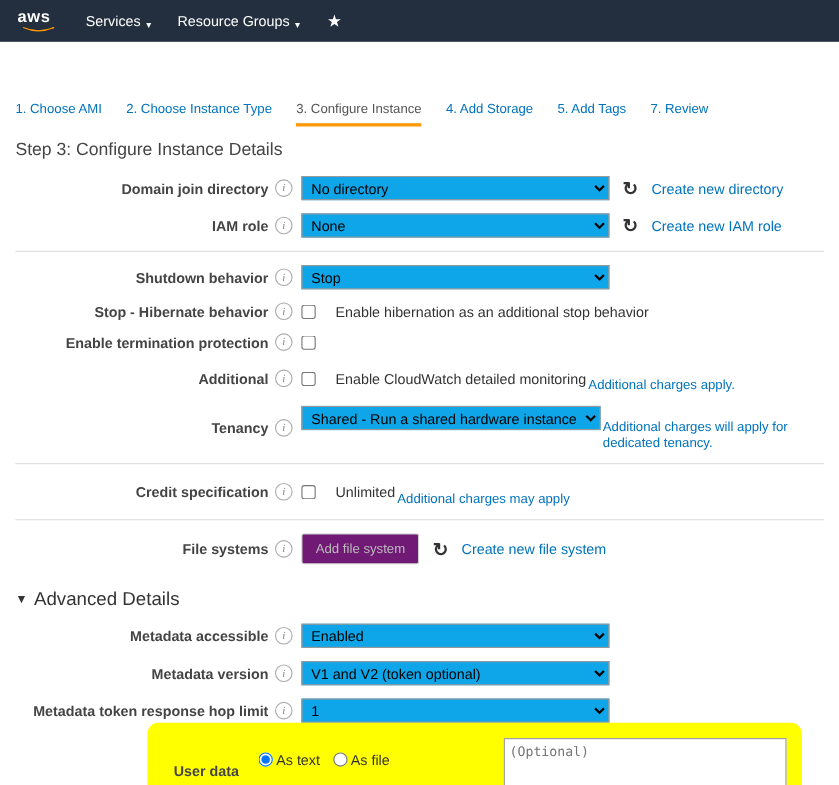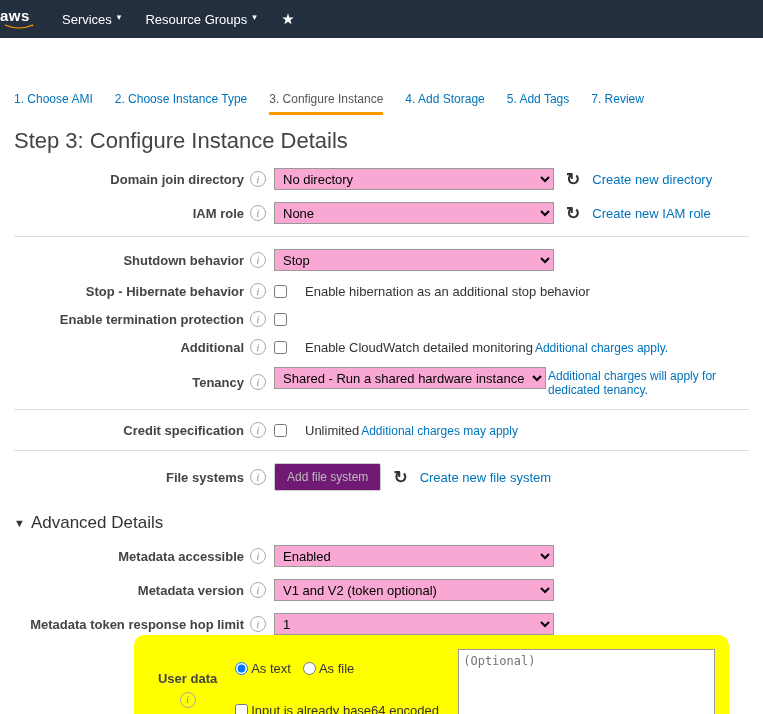--- a/index.html
+++ b/index.html
@@ -1,38 +1,38 @@
 <!DOCTYPE html>
 <html><head>
 <meta charset="utf-8">
 <style>
   * { box-sizing: border-box; margin: 0; padding: 0; }
   body { font-family: "Helvetica Neue", Arial, sans-serif; font-size: 13px; color: #333; background: #fff; width: 763px; }
-  .topbar { background: #232f3e; color: #fff; height: 38px; display: flex; align-items: center; padding: 0 0; gap: 24px; }
+  .topbar { background: #232f3e; color: #fff; height: 38px; display: flex; align-items: center; padding: 0 16px; gap: 24px; }
   .aws-logo { display: flex; flex-direction: column; line-height: 1; }
   .aws-logo-text { font-weight: 700; font-size: 15px; letter-spacing: 0.5px; color: #fff; }
   .aws-logo-smile { width: 38px; height: 6px; margin-top: 1px; }
-  .topbar-item { color: #fff; font-size: 13px; display: flex; align-items: flex-start; gap: 5px; cursor: pointer; }
+  .topbar-item { color: #fff; font-size: 13px; display: flex; align-items: flex-end; gap: 5px; cursor: pointer; }
   .caret { font-size: 9px; }
   .star-icon svg { width: 14px; height: 14px; fill: #fff; }
   .wizard-tabs { display: flex; gap: 22px; padding: 10px 14px 0; border-bottom: 1px solid transparent; font-size: 12px; }
   .wizard-tab { color: #0073bb; padding-bottom: 6px; cursor: pointer; white-space: nowrap; margin-top: 44px; }
   .wizard-tab.active { color: #555; border-bottom: 3px solid #ff9900; }
   .content { padding: 12px 14px; }
-  h1.page-title { font-size: 22px; font-weight: 400; color: #444; margin-bottom: 8px; }
+  h1.page-title { font-size: 16px; font-weight: 400; color: #444; margin-bottom: 8px; }
   .row { display: flex; align-items: center; padding: 6px 0; }
   .label-col { width: 260px; text-align: right; padding-right: 8px; font-size: 13px; color: #333; display: flex; justify-content: flex-end; align-items: center; gap: 6px; }
   .label-col .lbl { font-weight: 600; color: #444; }
   .info-icon { display: inline-flex; width: 16px; height: 16px; border: 1px solid #aaa; border-radius: 50%; align-items: center; justify-content: center; font-size: 10px; color: #888; font-style: italic; font-family: Georgia, serif; }
   .ctrl-col { flex: 1; display: flex; align-items: center; gap: 12px; font-size: 13px; }
-  select.sel { font-size: 13px; padding: 2px 4px; border: 1px solid #999; background: #f9a8d4; height: 22px; }
+  select.sel { font-size: 13px; padding: 2px 4px; border: 1px solid #999; background: #0ea5e9; height: 22px; }
   .w280 { width: 280px; }
   .refresh-icon { font-size: 17px; font-weight: bold; cursor: pointer; color: #333; display: inline-block; }
   .link { color: #0073bb; cursor: pointer; font-size: 13px; }
-  .note { color: #0073bb; font-size: 12px; margin-top: 2px; }
+  .note { color: #0073bb; font-size: 12px; margin-top: 12px; }
   .divider { border-top: 1px solid #ddd; margin: 6px 0; }
   .checkbox-line { display: flex; align-items: center; gap: 18px; }
   input[type="checkbox"], input[type="radio"] { margin: 0; }
   .btn-disabled { background: #701a75; border: 1px solid #ccc; color: #bbb; padding: 6px 12px; font-size: 12px; border-radius: 2px; cursor: not-allowed; }
   .section-header { display: flex; align-items: center; gap: 6px; font-size: 17px; color: #333; margin: 16px 0 6px; }
   .section-header .tri { font-size: 11px; }
   .highlight-box { background: #ffff00; padding: 14px 14px 18px; border-radius: 10px; margin-left: 120px; margin-right: 20px; margin-top: -6px; position: relative; }
   .radio-line { display: flex; align-items: center; gap: 4px; flex-wrap: wrap; }
   .radio-line label { display: flex; align-items: center; gap: 3px; margin-right: 8px; }
   textarea.userdata { width: 400px; height: 80px; resize: both; font-size: 12px; padding: 4px; border: 1px solid #999; color: #888; }

